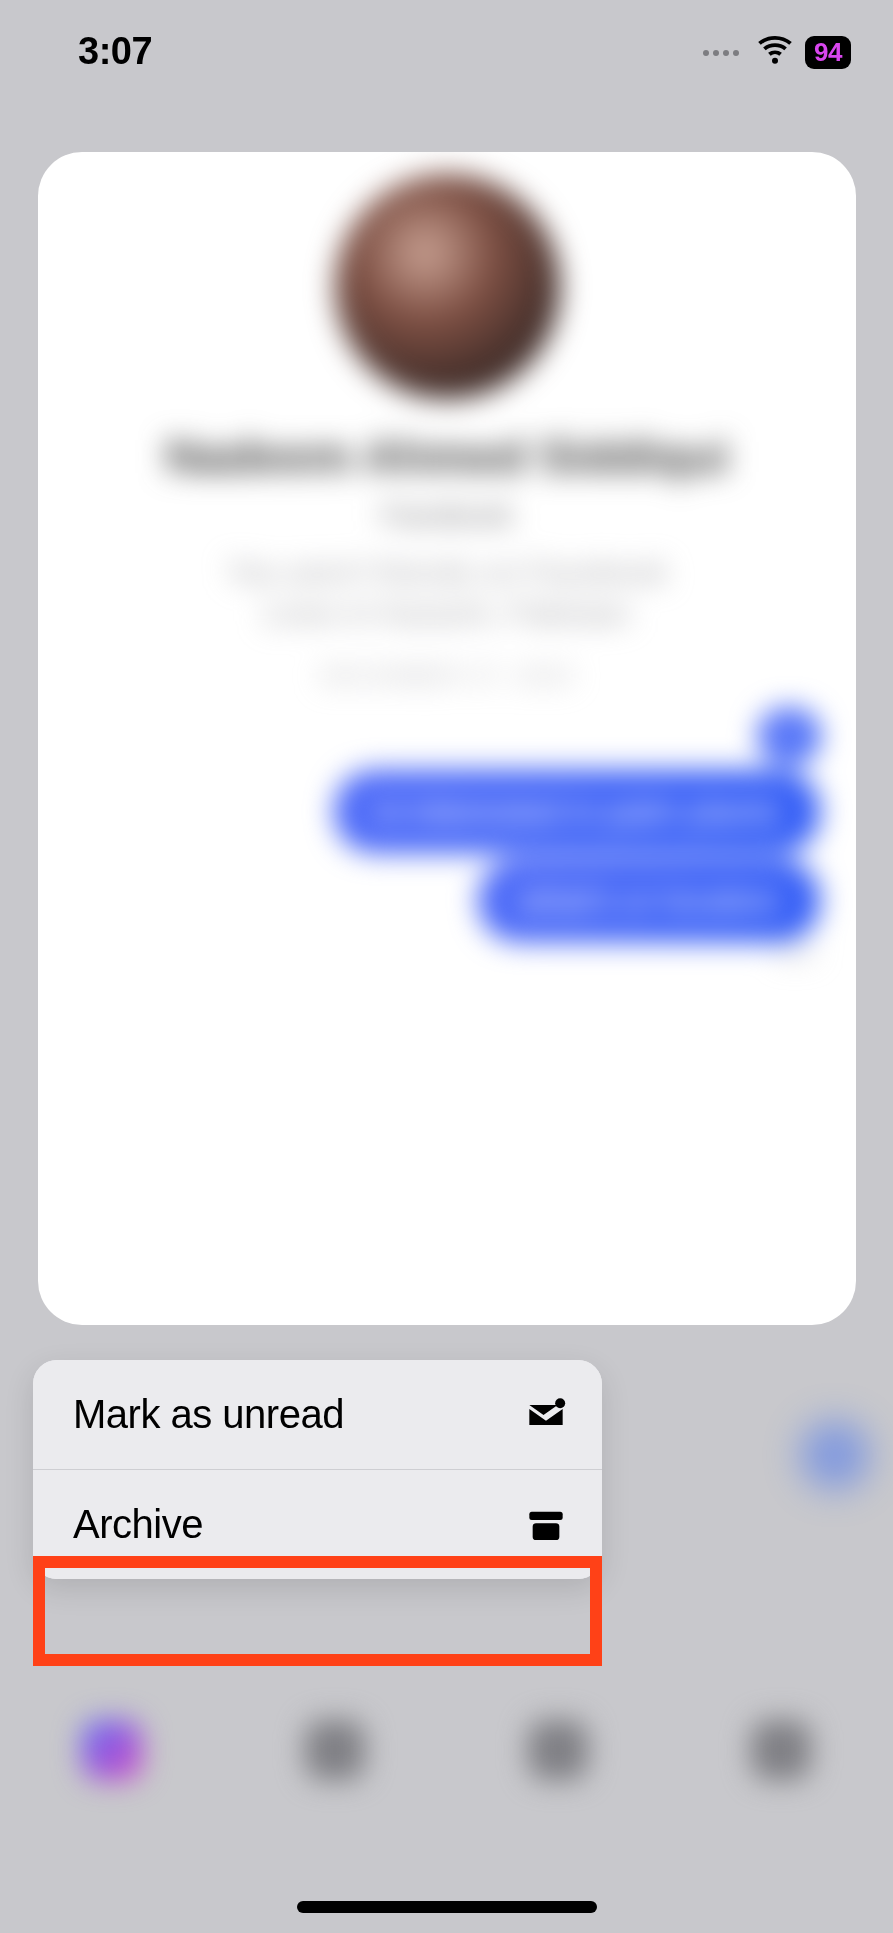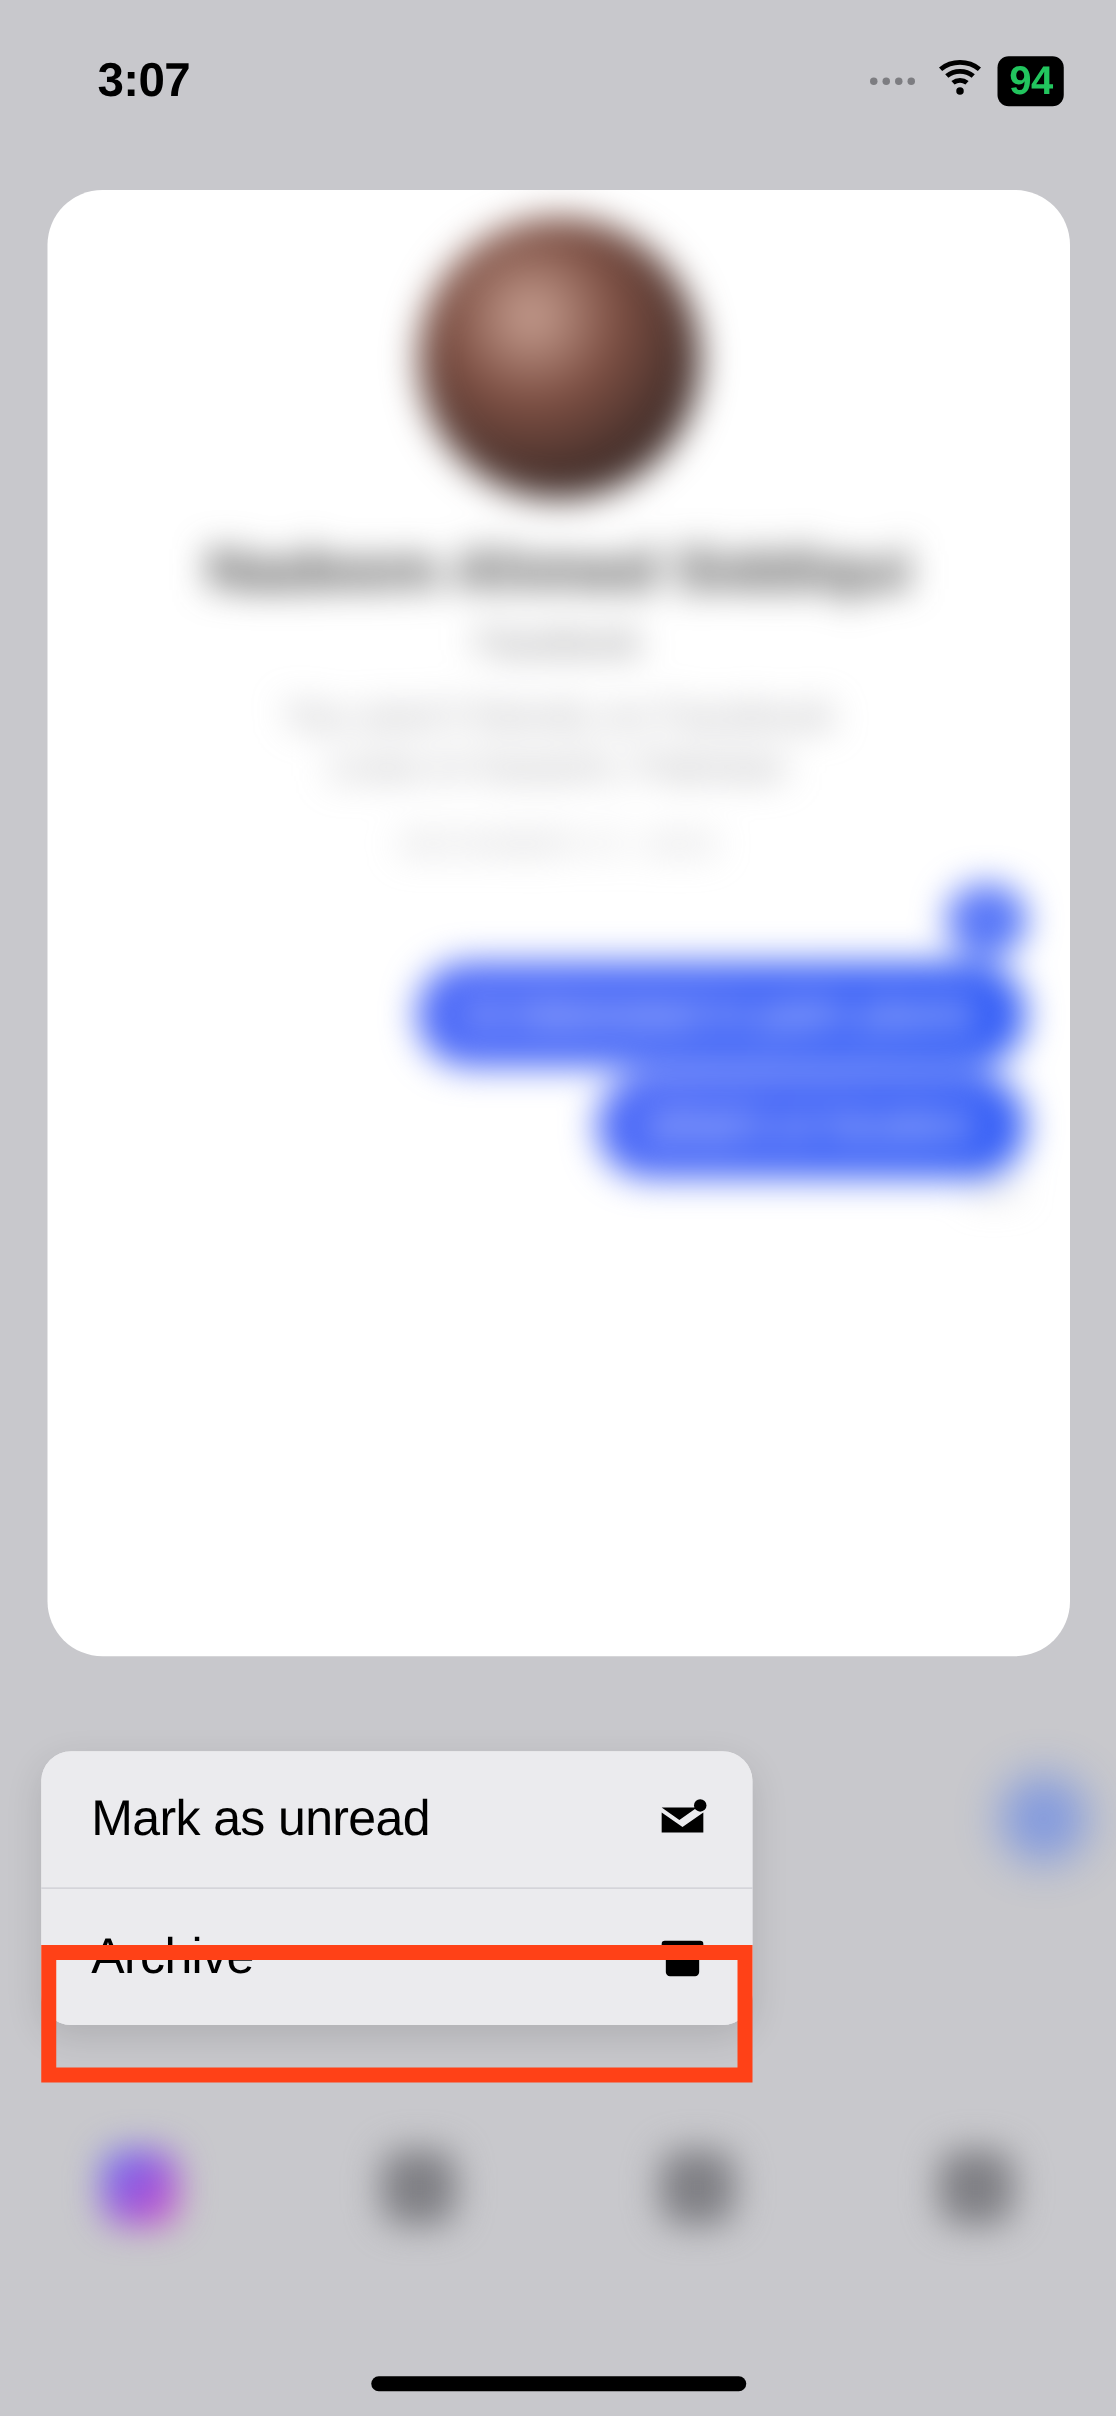--- a/index.html
+++ b/index.html
@@ -10,30 +10,30 @@
     overflow: hidden;
   }
   
   .bg-blob { position:absolute; filter: blur(18px); }
   .bg-blue { width:70px;height:70px;border-radius:50%; background:#3d6cf0; opacity:.5; }
 
   
   .status-bar {
     position: absolute; top: 0; left: 0; right: 0;
     height: 100px;
-    display: flex; align-items: center; justify-content: space-between;
+    display: flex; align-items: flex-start; justify-content: space-between;
     padding: 30px 42px 0 78px;
     font-weight: 600;
     font-size: 38px;
     letter-spacing: -0.5px;
   }
   .status-right { display:flex; align-items:center; gap:12px; }
   .battery-badge {
-    background:#000; color:#22c55e; border-radius:9px;
-    padding: 2px 9px; font-size:32px; font-weight:700;
+    background:#000; color:#d946ef; border-radius:9px;
+    padding: 2px 9px; font-size:26px; font-weight:700;
     line-height:1.1;
   }
   .dots4 { display:flex; gap:4px; align-items:flex-end; margin-right:6px;}
   .dots4 span{ width:6px;height:6px;border-radius:50%;background:#7d7d81;}
 
   
   .preview-card {
     position:absolute;
     left: 38px; top: 152px;
     width: 818px; height: 1173px;
@@ -63,21 +63,20 @@
 
   
   .context-menu {
     position:absolute;
     left:33px; top:1360px;
     width:569px;
     background: rgba(235,235,238,.98);
     border-radius:24px;
     overflow:hidden;
     box-shadow: 0 10px 30px rgba(0,0,0,.12);
-    margin-top: 41px;
   }
   .menu-item {
     display:flex; align-items:center; justify-content:space-between;
     padding: 32px 36px 32px 40px;
     font-size:40px;
     letter-spacing:-0.5px;
     border-top:1px solid rgba(120,120,128,.25);
     background: rgba(235,235,238,.98);
     color:#000;
   }

